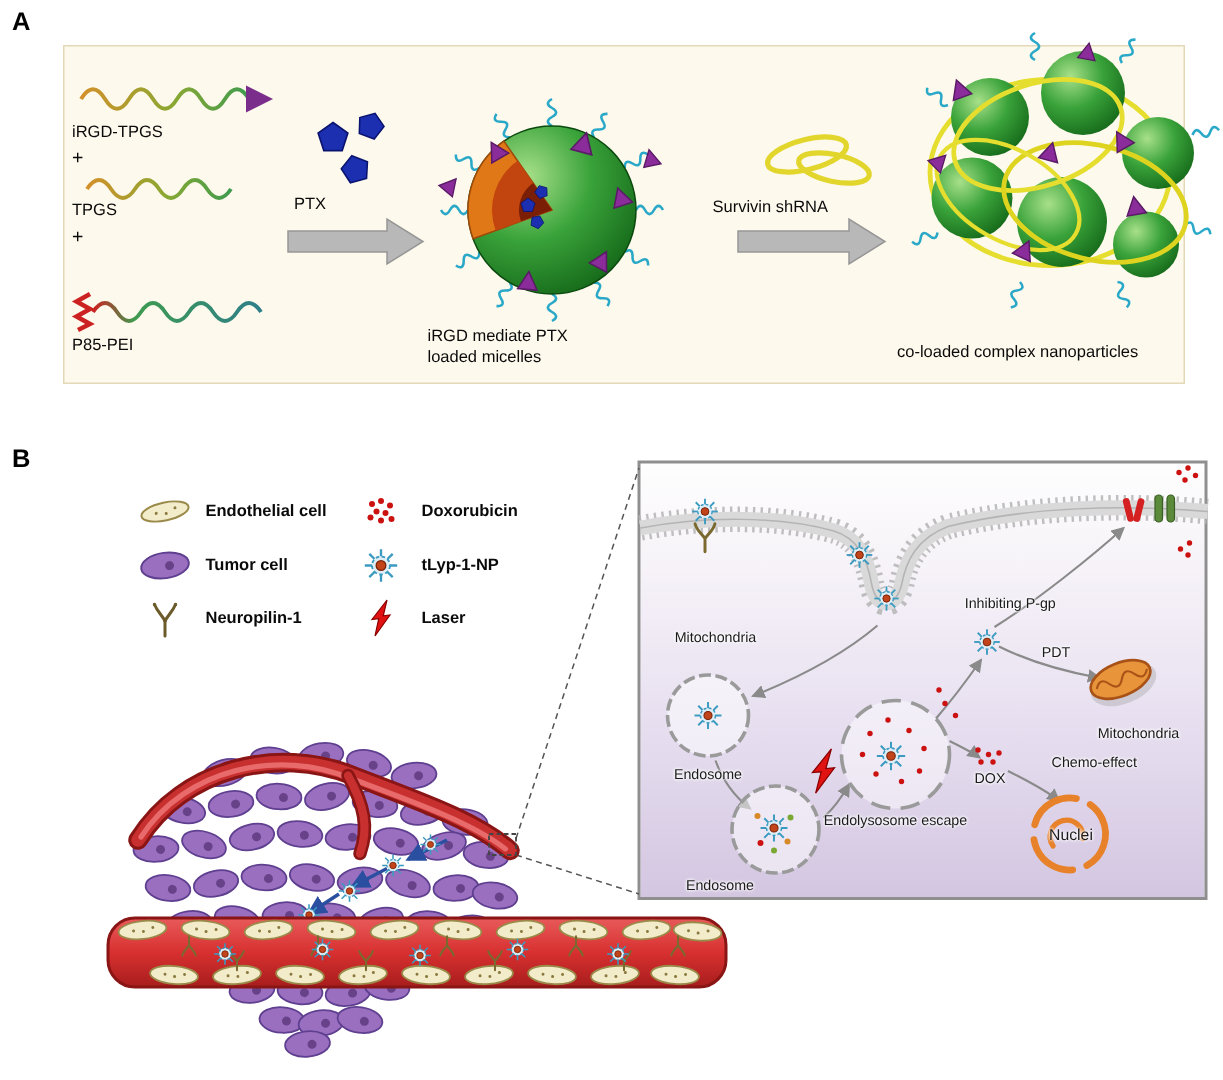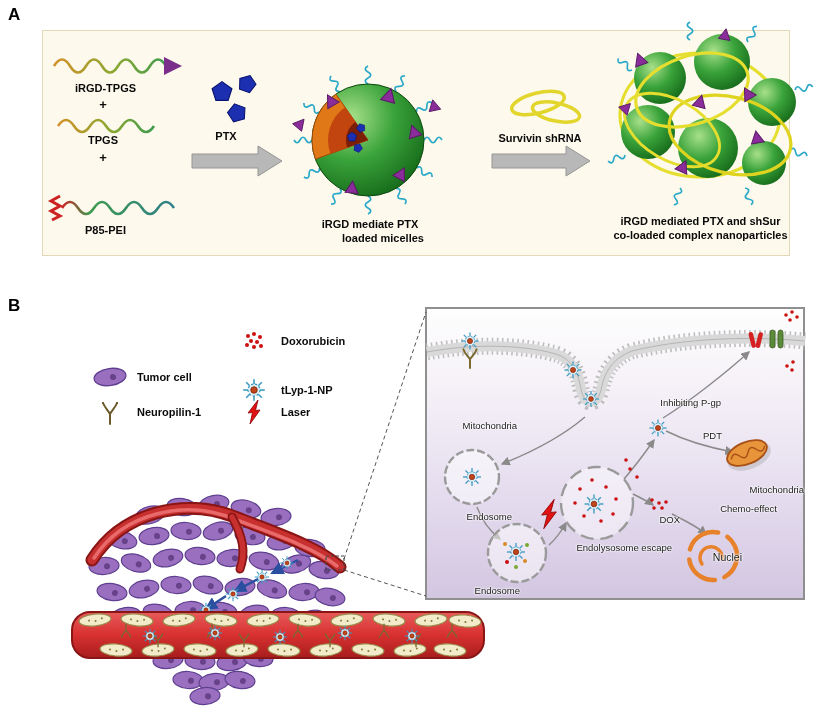--- a/index.html
+++ b/index.html
@@ -5,22 +5,22 @@
 <style>
   *{margin:0;padding:0;box-sizing:border-box}
   html,body{background:#ffffff}
   body{width:815px;height:720px;position:relative;font-family:"Liberation Sans",sans-serif;overflow:hidden}
   .canvas{position:absolute;left:0;top:0;width:815px;height:720px;background:#fff}
   .panel-letter{position:absolute;font-size:17px;font-weight:bold;color:#000;letter-spacing:.5px}
   .boxA{position:absolute;left:42px;top:30px;width:748px;height:226px;background:#fdf9ec;border:1px solid #e3d9b8}
   .inset{position:absolute;left:425px;top:307px;width:380px;height:293px;border:2px solid #8f8f8f;
          background:linear-gradient(180deg,#fefefe 0%,#f6f2f8 25%,#e7dff0 60%,#d3c6e1 100%)}
   .gfx{position:absolute;left:0;top:0;width:815px;height:720px}
-  .lbl{position:absolute;font-size:11px;font-weight:bold;color:#0a0a0a;text-align:center;line-height:1.2;white-space:nowrap}
-  .ins{position:absolute;font-size:9.5px;font-weight:normal;color:#1a1a1a;text-align:right;white-space:nowrap;
+  .lbl{position:absolute;font-size:11px;font-weight:normal;color:#0a0a0a;line-height:1.2;white-space:nowrap}
+  .ins{position:absolute;font-size:9.5px;font-weight:normal;color:#1a1a1a;text-align:center;white-space:nowrap;
        text-shadow:0 0 2px #fff,0 0 2px #fff,0 0 3px #fff}
   .ins.bold{font-weight:normal;font-size:10.5px}
   .legend-item{position:absolute;display:flex;align-items:center;gap:7px;height:28px}
   .llabel{font-size:11px;font-weight:bold;color:#0a0a0a;white-space:nowrap}
 </style>
 </head>
 <body>
 
 <div class="canvas">
 
@@ -388,25 +388,35 @@
   <div class="panel-letter" style="left:8px;top:5px">A</div>
   <div class="panel-letter" style="left:8px;top:296px">B</div>
 
   <div class="lbl" style="left:48px;top:82px;width:115px">iRGD-TPGS</div>
   <div class="lbl" style="left:48px;top:97px;width:110px;font-size:13px">+</div>
   <div class="lbl" style="left:48px;top:134px;width:110px">TPGS</div>
   <div class="lbl" style="left:48px;top:150px;width:110px;font-size:13px">+</div>
   <div class="lbl" style="left:48px;top:224px;width:115px">P85-PEI</div>
   <div class="lbl" style="left:196px;top:130px;width:60px">PTX</div>
   <div class="lbl" style="left:285px;top:218px;width:170px">iRGD mediate PTX</div>
-  <div class="lbl" style="left:298px;top:232px;width:170px">loaded micelles</div>
+  <div class="lbl" style="left:285px;top:232px;width:170px">loaded micelles</div>
   <div class="lbl" style="left:475px;top:132px;width:130px">Survivin shRNA</div>
-  <div class="lbl" style="left:598px;top:215px;width:205px">iRGD mediated PTX and shSur</div>
   <div class="lbl" style="left:598px;top:229px;width:205px">co-loaded complex nanoparticles</div>
 
+  <div class="legend-item" style="left:90px;top:327px">
+    <svg width="40" height="28" viewBox="-20 -14 40 28">
+      <g transform="rotate(-12)">
+          <ellipse rx="16" ry="6" fill="#f2ecca" stroke="#9a8a4a" stroke-width="1.3"></ellipse>
+          <circle cx="-6" cy="0" r="1" fill="#8a7a40"></circle>
+          <circle cx="0.5" cy="1.5" r="1" fill="#8a7a40"></circle>
+          <circle cx="7" cy="-1" r="1" fill="#8a7a40"></circle>
+        </g>
+    </svg>
+    <span class="llabel">Endothelial cell</span>
+  </div>
   <div class="legend-item" style="left:234px;top:327px">
     <svg width="40" height="28" viewBox="-20 -14 40 28">
       <g fill="#cc1111">
           <circle cx="-6" cy="-5" r="2"></circle>
           <circle cx="0" cy="-7" r="2"></circle>
           <circle cx="6" cy="-4" r="2"></circle>
           <circle cx="-3" cy="0" r="2"></circle>
           <circle cx="3" cy="1" r="2"></circle>
           <circle cx="-7" cy="4" r="2"></circle>
           <circle cx="0" cy="6" r="2"></circle>
@@ -417,21 +427,21 @@
   </div>
   <div class="legend-item" style="left:90px;top:363px">
     <svg width="40" height="28" viewBox="-20 -14 40 28">
       <g transform="rotate(-8)">
           <ellipse rx="16" ry="8.5" fill="#9b6fc0" stroke="#5f3f8f" stroke-width="1.3"></ellipse>
           <circle cx="3" cy="0.5" r="3" fill="#553377" opacity="0.75"></circle>
         </g>
     </svg>
     <span class="llabel">Tumor cell</span>
   </div>
-  <div class="legend-item" style="left:234px;top:376px">
+  <div class="legend-item" style="left:234px;top:363px">
     <svg width="40" height="28" viewBox="-20 -14 40 28">
       <g transform="scale(1.2)">
         <g stroke="#3a9ac0" stroke-width="1.3">
           <line x1="0" y1="-5" x2="0" y2="-9"></line>
             <line x1="0" y1="5" x2="0" y2="9"></line>
           <line x1="-5" y1="0" x2="-9" y2="0"></line>
             <line x1="5" y1="0" x2="9" y2="0"></line>
           <line x1="-3.6" y1="-3.6" x2="-6.5" y2="-6.5"></line>
             <line x1="3.6" y1="-3.6" x2="6.5" y2="-6.5"></line>
           <line x1="-3.6" y1="3.6" x2="-6.5" y2="6.5"></line>

